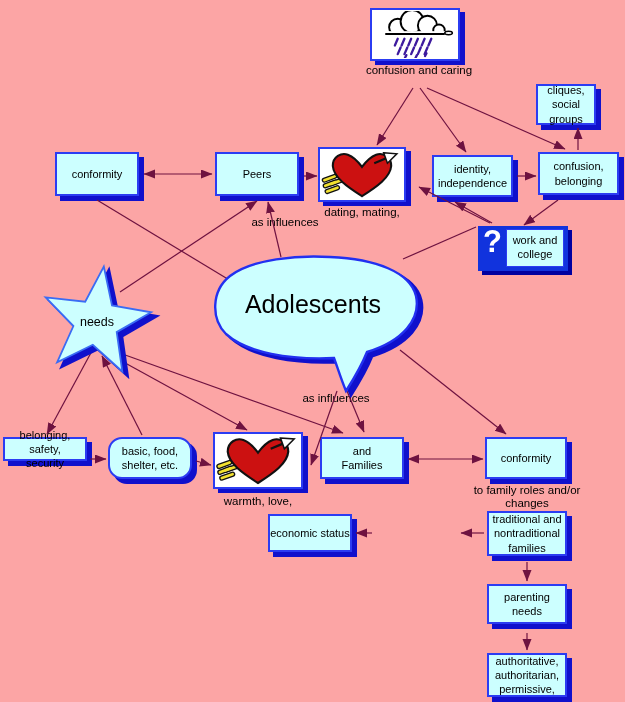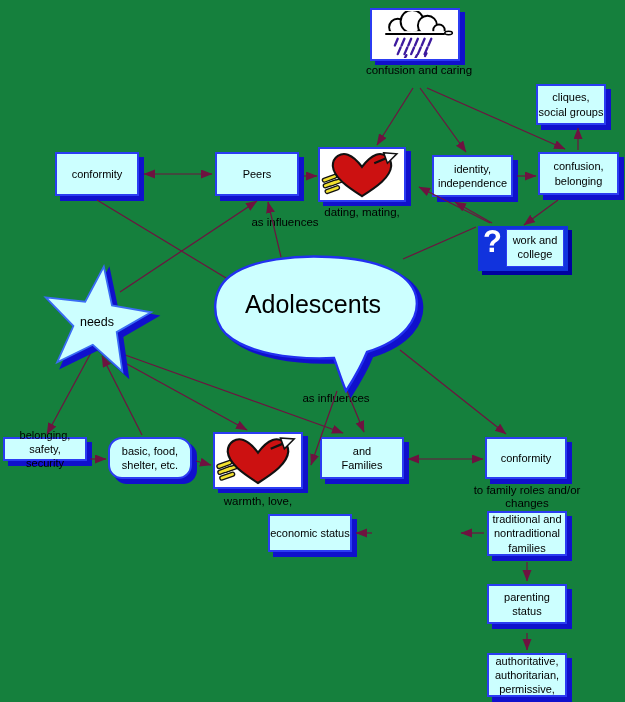--- a/index.html
+++ b/index.html
@@ -1,17 +1,17 @@
 <!DOCTYPE html>
 <html><head>
 <meta charset="utf-8">
 <style>
   html,body{margin:0;padding:0;background:#ffffff;}
   .stage{
-    position:relative;width:625px;height:702px;background:#15803d;overflow:hidden;
+    position:relative;width:625px;height:702px;background:#fca5a5;overflow:hidden;
     font-family:"Liberation Sans", sans-serif;color:#000;
   }
   .node{
     position:absolute;background:#ccffff;border:2px solid #2b3cf2;
     box-shadow:5px 5px 0 #1010cc;display:flex;align-items:center;justify-content:center;
     text-align:center;font-size:11px;line-height:1.3;white-space:pre-line;box-sizing:border-box;
   }
   .imgbox{
     position:absolute;background:#ffffff;border:2px solid #2b3cf2;
     box-shadow:5px 4px 0 #1010cc;box-sizing:border-box;display:flex;align-items:center;justify-content:center;
@@ -59,21 +59,21 @@
           <path d="M49,38 l-3,7"></path>
             <path d="M56,38 l-3,7"></path>
           <path d="M34,46 l-1.5,3"></path>
             <path d="M45,46 l-1.5,3"></path>
             <path d="M55,44 l-1.5,3"></path>
         </g>
       </svg>
     </div>
     <div class="caption" style="left:354px;top:64px;width:130px;">confusion and caring</div>
 
-    <div class="node" style="left:536px;top:84px;width:70px;height:41px;">cliques,
+    <div class="node" style="left:536px;top:84px;width:60px;height:41px;">cliques,
 social groups</div>
     <div class="node" style="left:55px;top:152px;width:84px;height:44px;">conformity</div>
     <div class="node" style="left:215px;top:152px;width:84px;height:44px;">Peers</div>
 
     <div class="imgbox" style="left:318px;top:147px;width:88px;height:55px;">
       <svg width="82" height="49" viewBox="0 0 86 52">
         <g stroke="#111" stroke-width="5.5" stroke-linecap="round">
           <path d="M3,32 L14,28"></path>
             <path d="M4,38 L15,34"></path>
             <path d="M6,44 L17,40"></path>
@@ -136,21 +136,21 @@
 Families</div>
     <div class="node" style="left:485px;top:437px;width:82px;height:42px;">conformity</div>
     <div class="caption" style="left:464px;top:484px;width:126px;">to family roles and/or
 changes</div>
 
     <div class="node" style="left:268px;top:514px;width:84px;height:38px;">economic status</div>
     <div class="node" style="left:487px;top:511px;width:80px;height:45px;">traditional and
 nontraditional
 families</div>
     <div class="node" style="left:487px;top:584px;width:80px;height:40px;">parenting
-status</div>
+needs</div>
     <div class="node" style="left:487px;top:653px;width:80px;height:44px;">authoritative,
 authoritarian,
 permissive,</div>
   </div>
 
   <svg class="connectors" width="625" height="702" viewBox="0 0 625 702">
     <defs>
       <marker id="ah" markerUnits="userSpaceOnUse" markerWidth="13" markerHeight="11" refX="11" refY="4.5" orient="auto">
         <path d="M0,0 L11.5,4.5 L0,9 Z" fill="#6e1240"></path>
       </marker>

